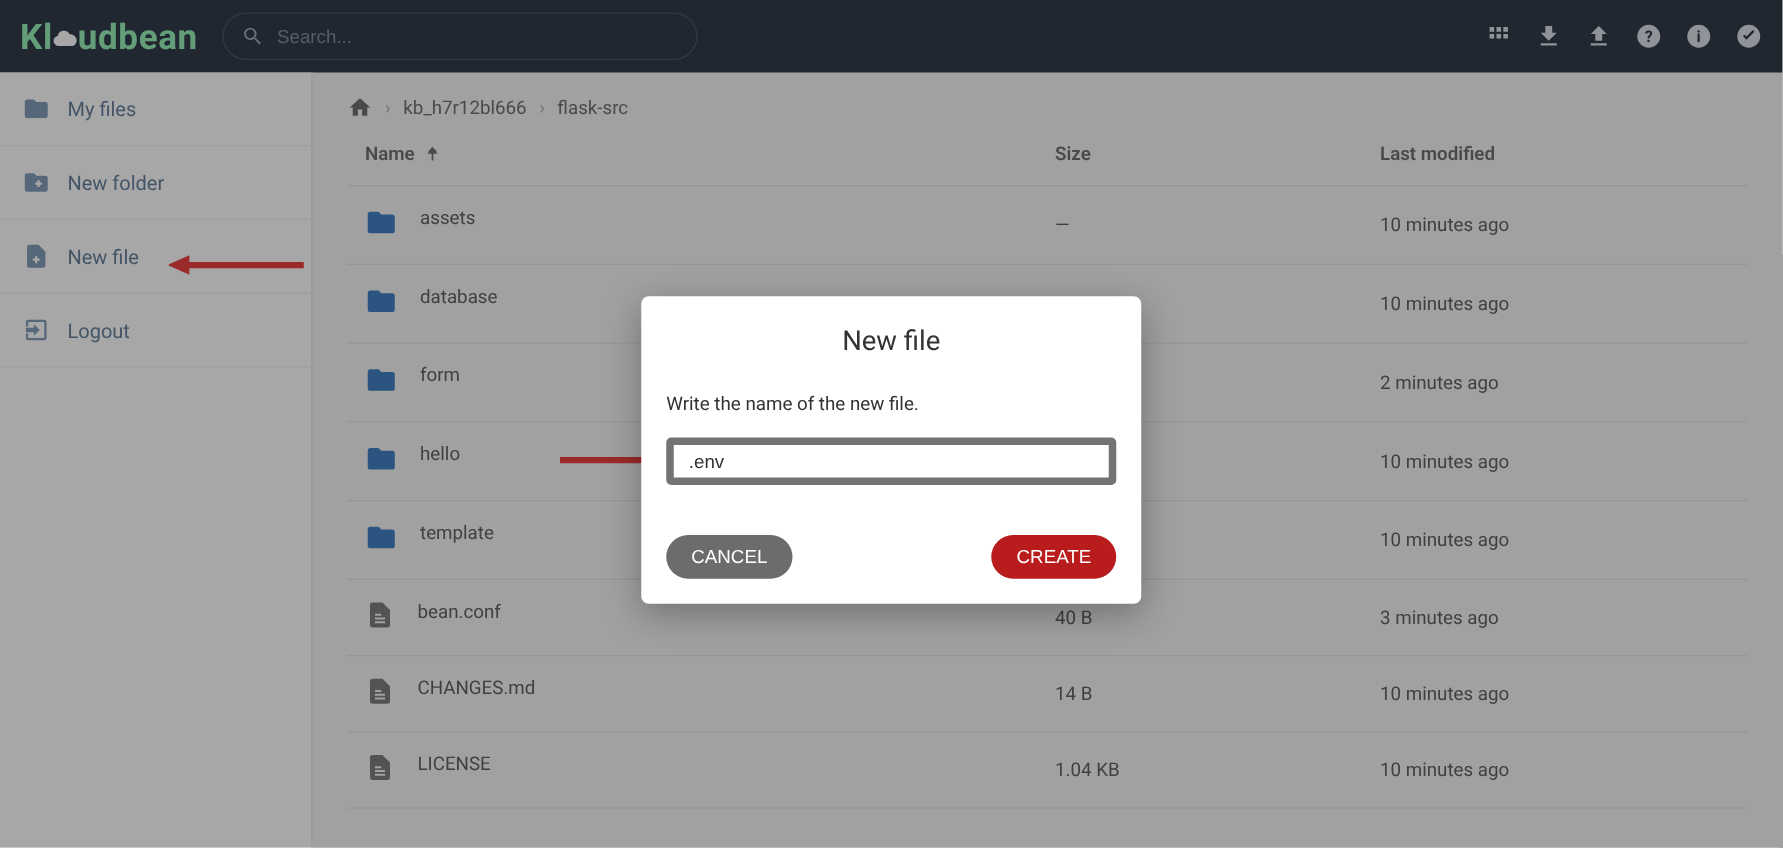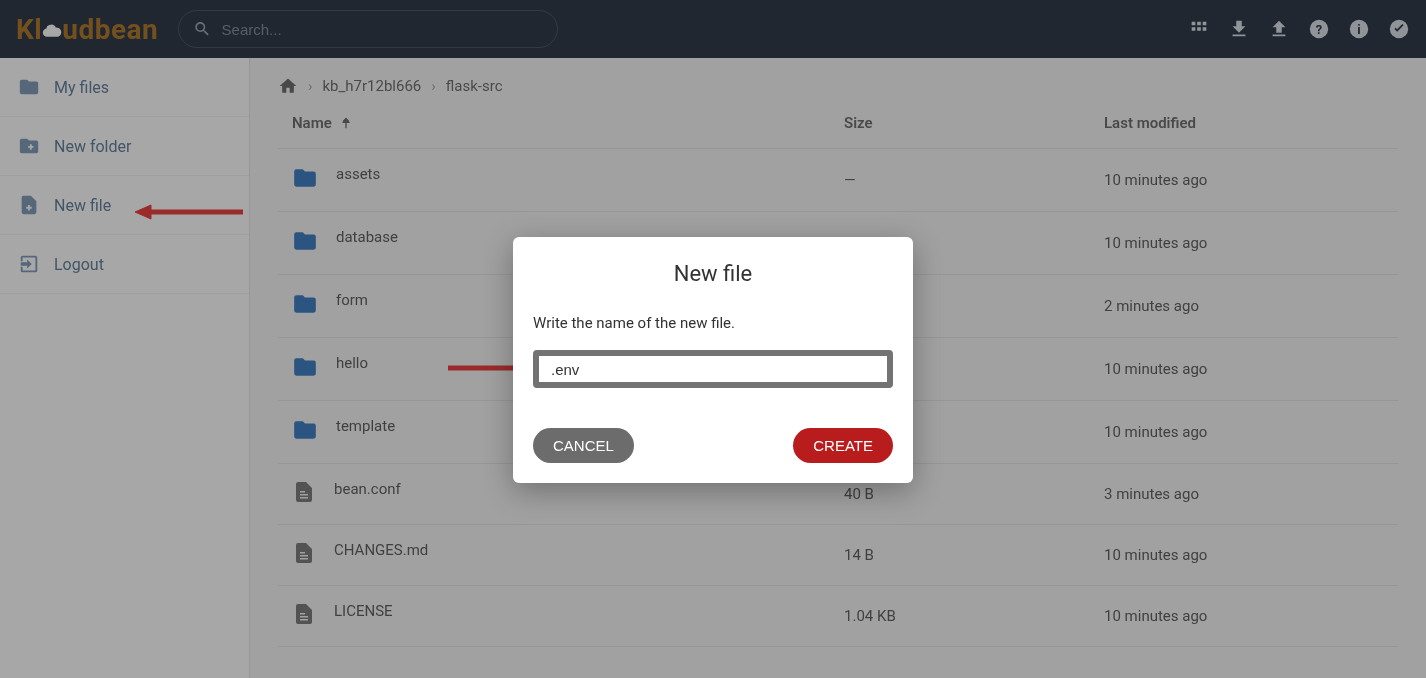--- a/index.html
+++ b/index.html
@@ -12,21 +12,21 @@
   position: relative;
 }
 .topbar {
   height: 58px;
   background: #0a1628;
   display: flex;
   align-items: center;
   padding: 0 16px;
 }
 .logo {
-  color: #a16207;
+  color: #86efac;
   font-size: 28px;
   font-weight: 700;
   letter-spacing: 0.5px;
   display: flex;
   align-items: center;
 }
 .search-wrap {
   margin-left: 20px;
   flex: 0 0 auto;
   width: 380px;

